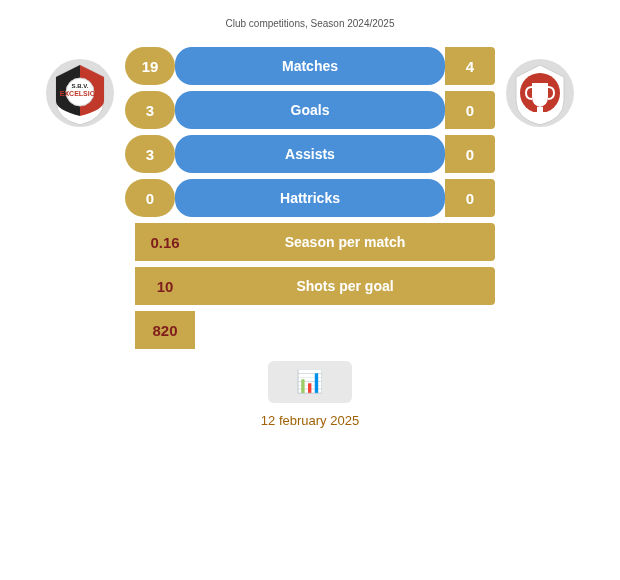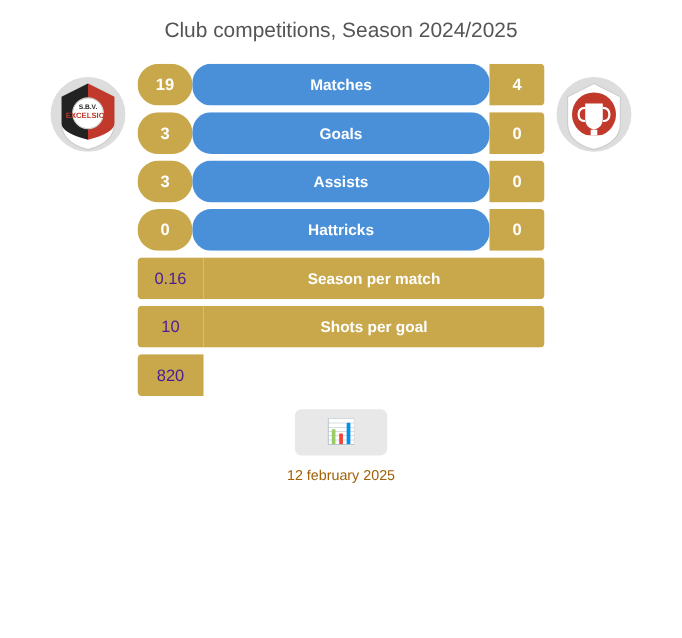--- a/index.html
+++ b/index.html
@@ -19,21 +19,21 @@
       padding: 18px 0 10px 0;
       background: #fff;
     }
     .title {
       font-size: 28px;
       font-weight: bold;
       color: #222;
       margin-bottom: 4px;
     }
     .subtitle {
-      font-size: 19px;
+      font-size: 10px;
       color: #555;
       margin-bottom: 18px;
     }
     .main-area {
       display: flex;
       flex-direction: row;
       align-items: flex-start;
       width: 100%;
       justify-content: center;
       gap: 0;
@@ -101,29 +101,30 @@
     .stat-row-single {
       display: flex;
       flex-direction: row;
       align-items: center;
       height: 38px;
       border-radius: 4px;
       overflow: hidden;
     }
     .stat-single-val {
       background: #c8a84b;
-      color: #4c1d95;
-      font-weight: normal;
+      color: #7f1d1d;
+      font-weight: bold;
       font-size: 15px;
       width: 60px;
       min-width: 60px;
       display: flex;
       align-items: center;
       justify-content: center;
       height: 100%;
+      margin-left: 10px;
     }
     .stat-single-bar {
       background: #c8a84b;
       flex: 1;
       display: flex;
       align-items: center;
       justify-content: center;
       height: 100%;
       color: #fff;
       font-size: 14px;

